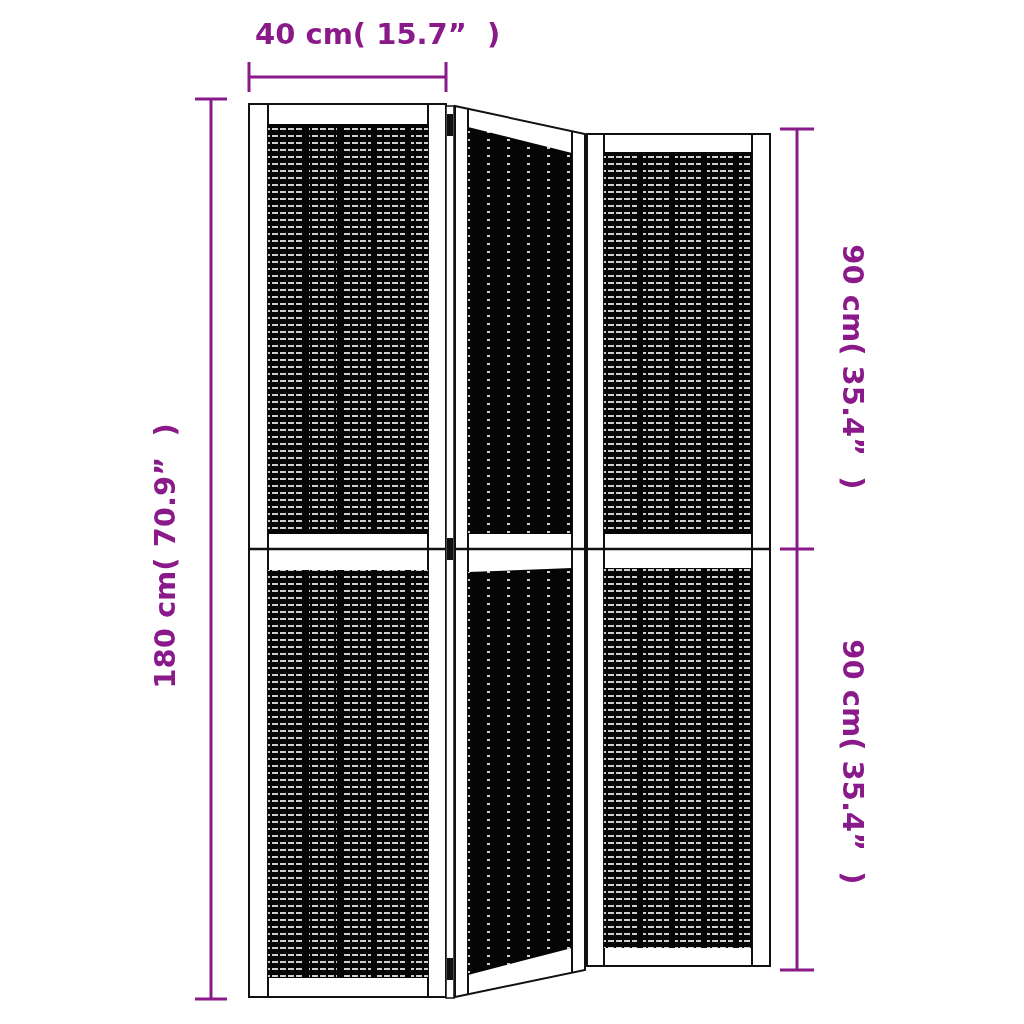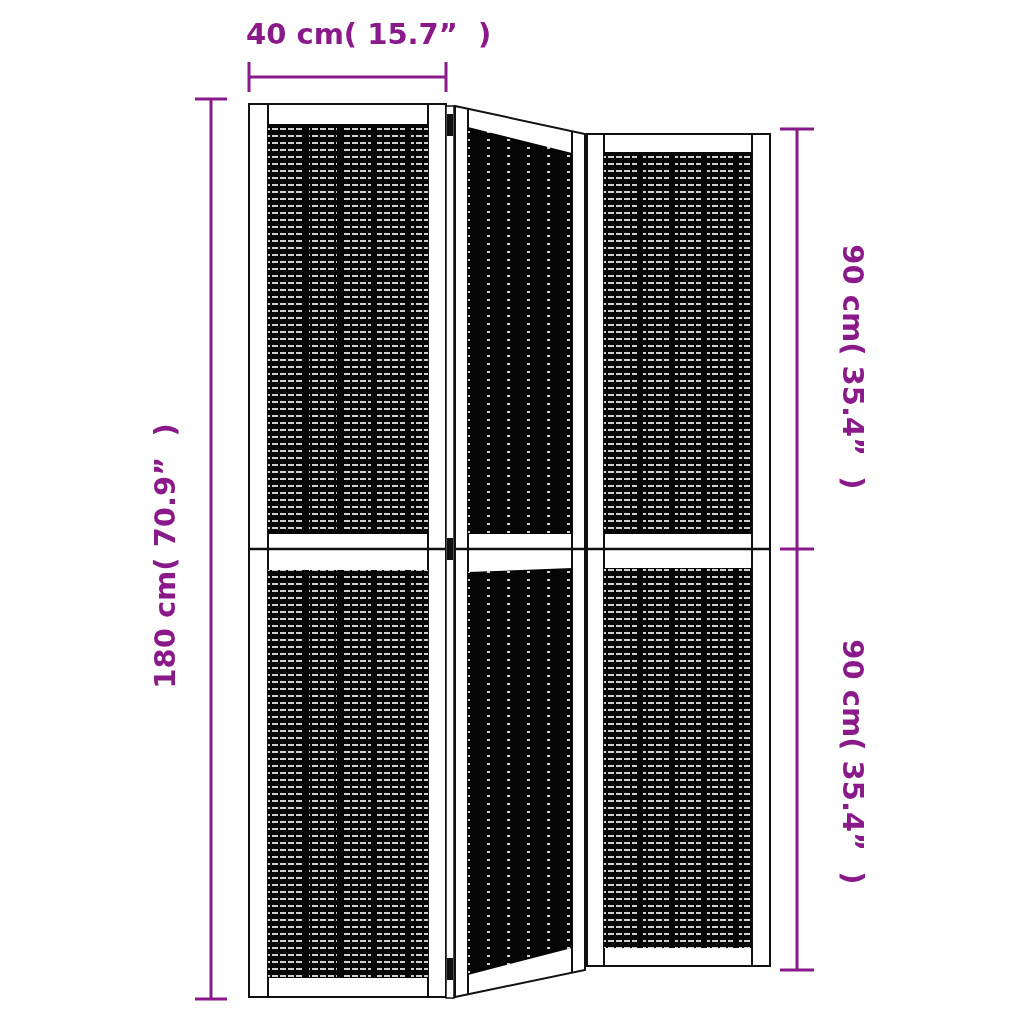--- a/index.html
+++ b/index.html
@@ -1,19 +1,19 @@
 <!DOCTYPE html>
 <html><head>
   <meta charset="utf-8">
   <style>
     html, body { margin: 0; padding: 0; background: #ffffff; }
     body { width: 1024px; height: 1024px; position: relative; overflow: hidden; font-family: "DejaVu Sans", "Liberation Sans", sans-serif; }
     #diagram { position: absolute; left: 0; top: 0; width: 1024px; height: 1024px; }
     .dim-label { position: absolute; color: #8a1a8a; font-weight: bold; font-size: 29px; white-space: pre; line-height: 1; }
-    .dim-top { left: 246px; top: 20px; }
+    .dim-top { left: 255px; top: 20px; }
     .dim-left { left: 165px; top: 556px; transform: translate(-50%, -50%) rotate(-90deg); }
     .dim-right-top { left: 852px; top: 367px; transform: translate(-50%, -50%) rotate(90deg); }
     .dim-right-bottom { left: 852px; top: 762px; transform: translate(-50%, -50%) rotate(90deg); }
   </style>
 </head>
 <body>
 
 <svg id="diagram" viewBox="0 0 1024 1024" xmlns="http://www.w3.org/2000/svg">
   <defs>
     <pattern id="weaveDense" width="8" height="7" patternUnits="userSpaceOnUse">

